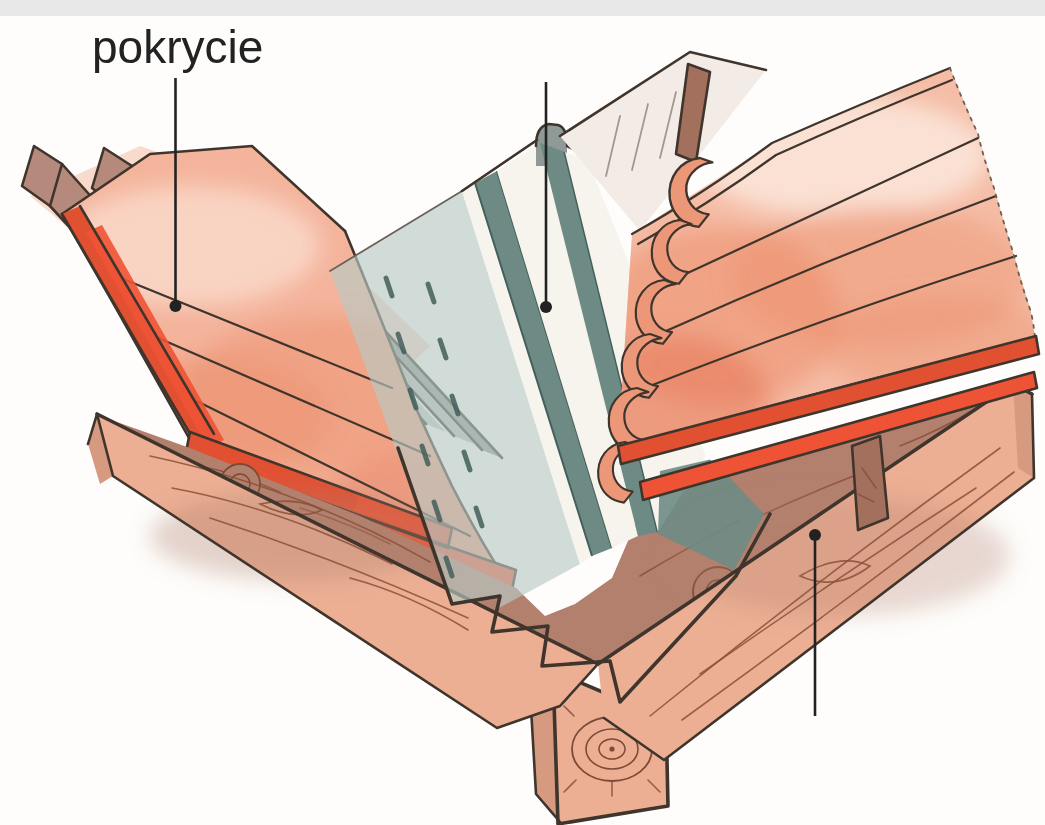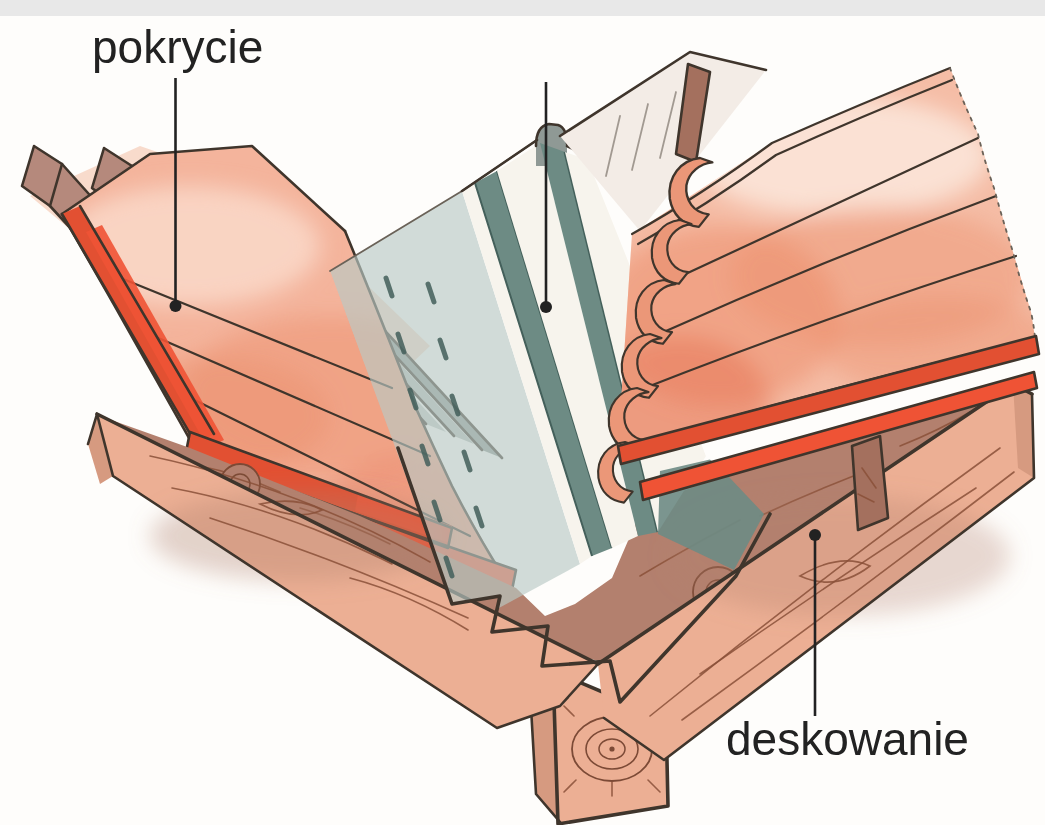--- a/index.html
+++ b/index.html
@@ -268,14 +268,13 @@
       <circle class="leader-dot" cx="546" cy="291" r="6"></circle>
     </g>
     <g>
       <line class="leader" x1="815" y1="519" x2="815" y2="700"></line>
       <circle class="leader-dot" cx="815" cy="519" r="6"></circle>
     </g>
   </g>
 </svg>
 
   <div class="label label-pokrycie">pokrycie</div>
-  <div class="label label-deskowanie">deskowanie</div>
 </div>
 
 </body></html>

